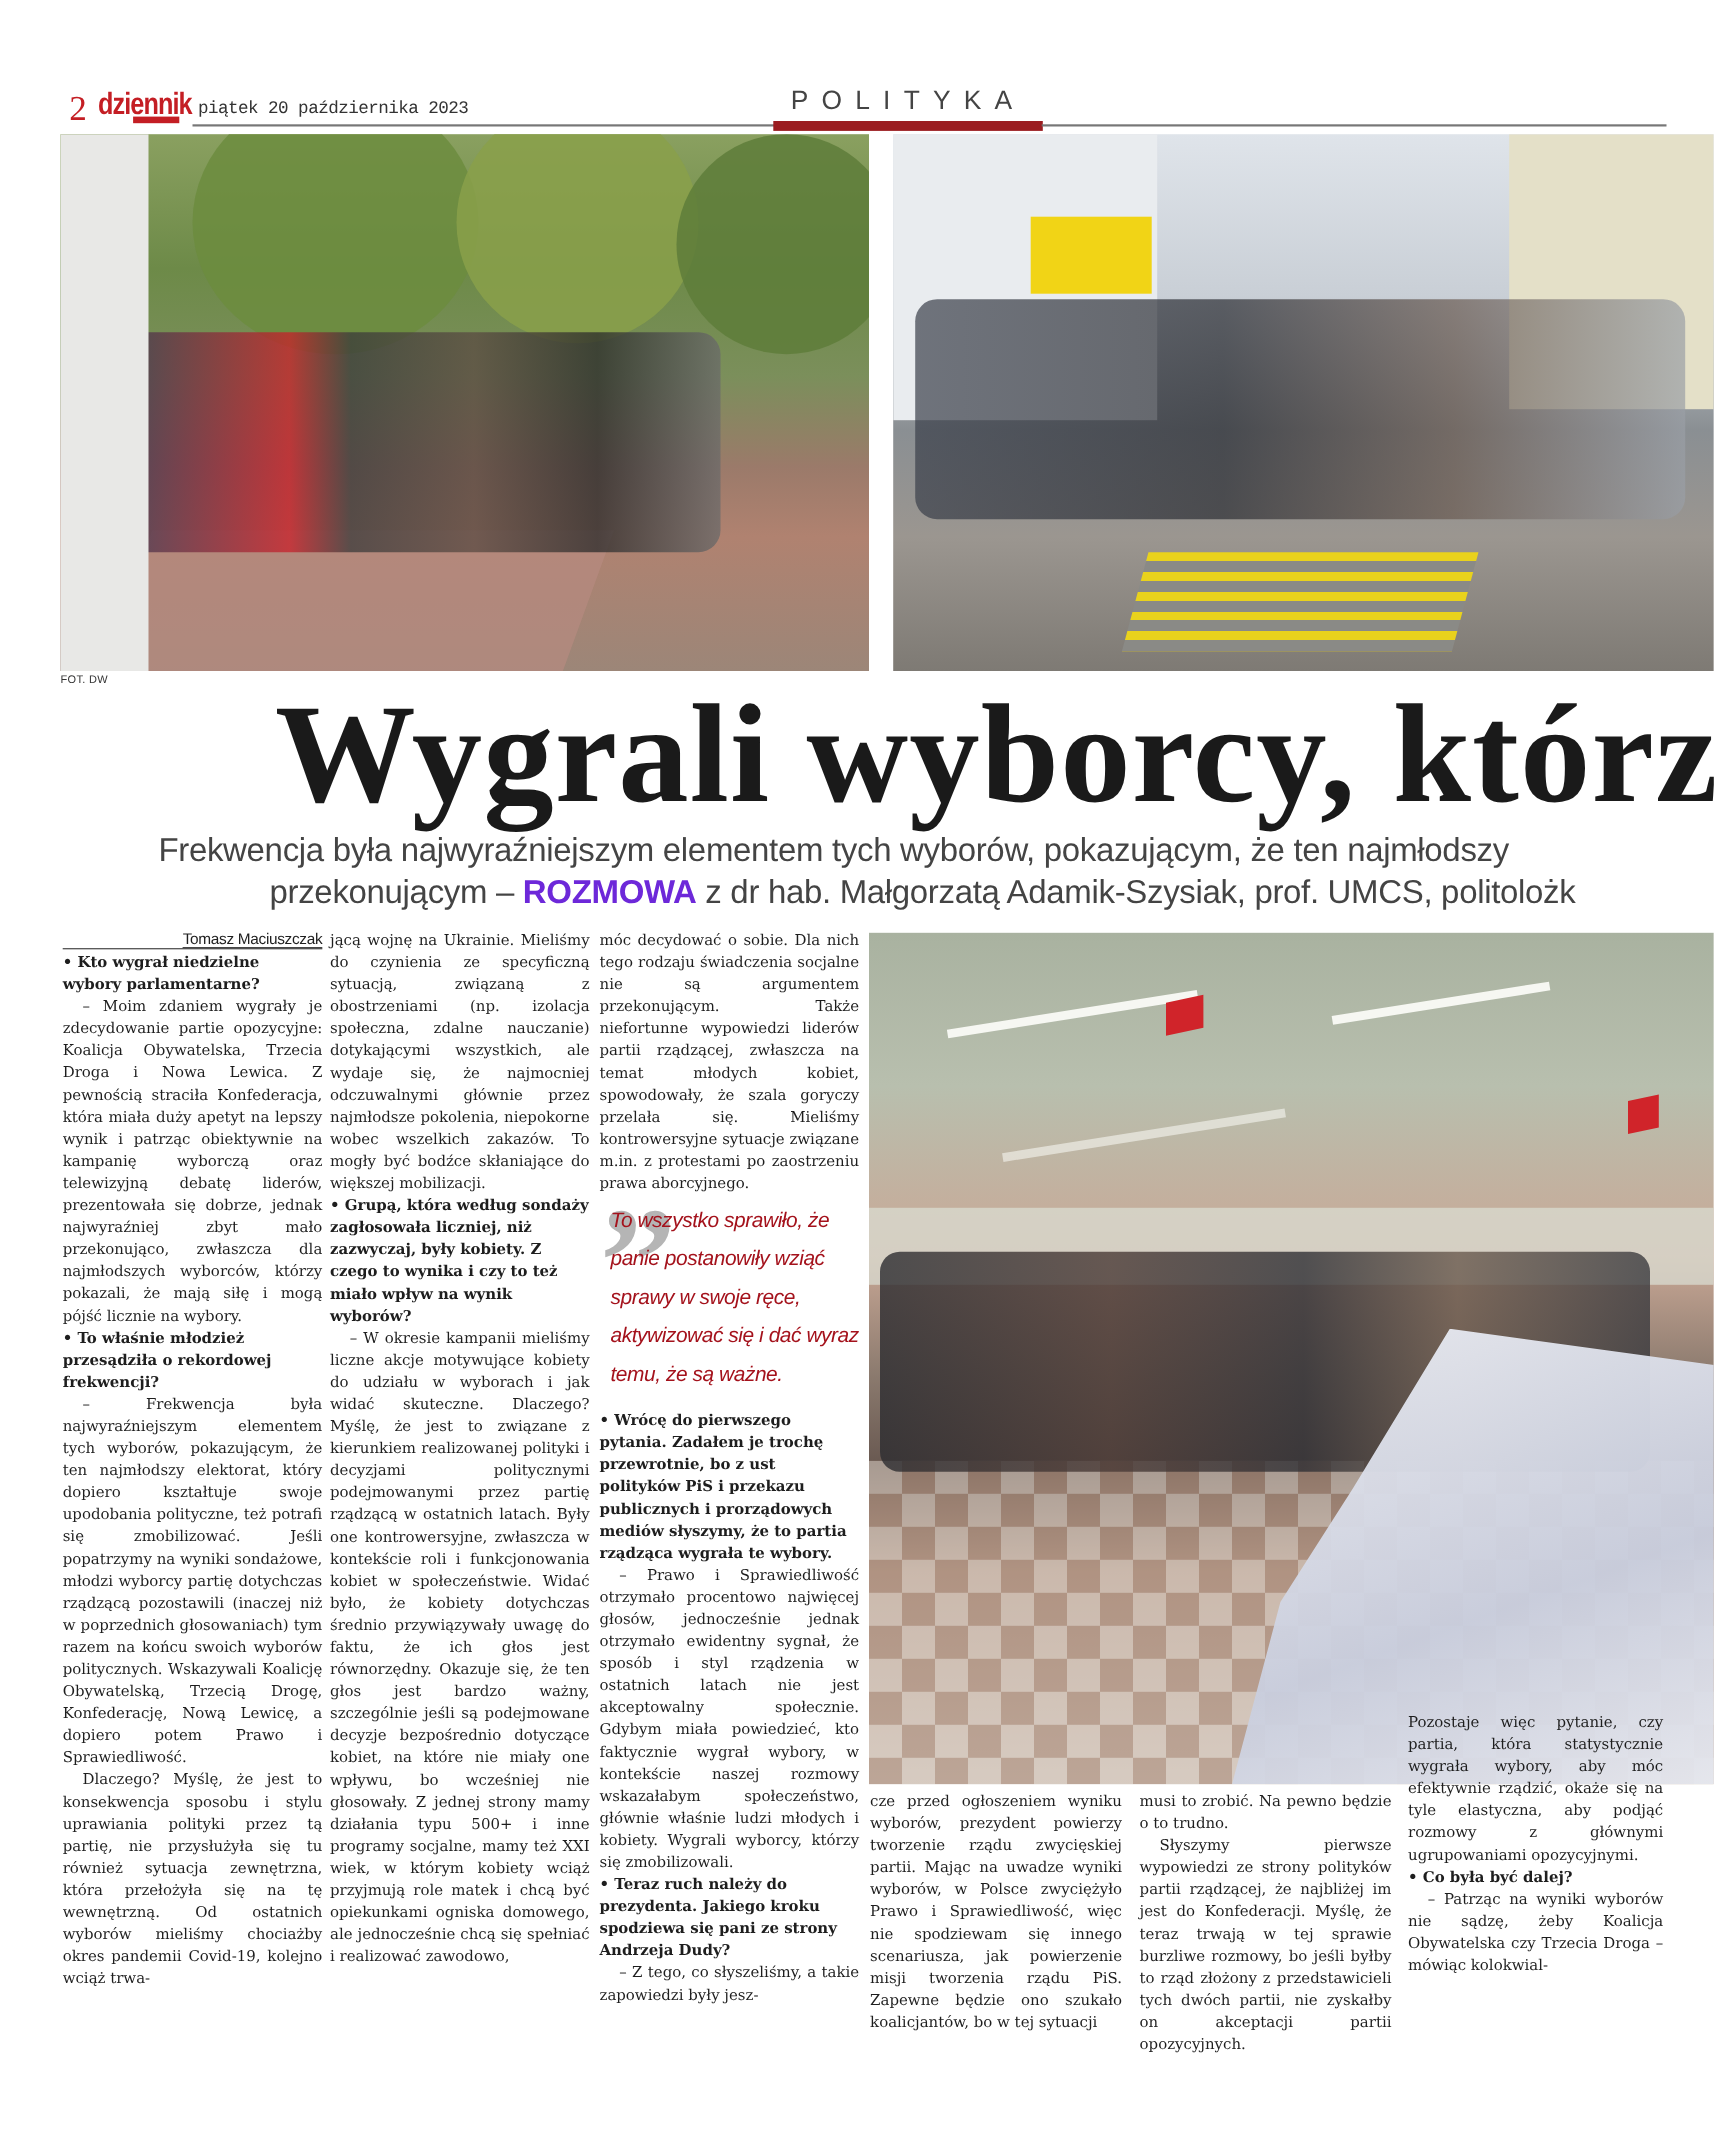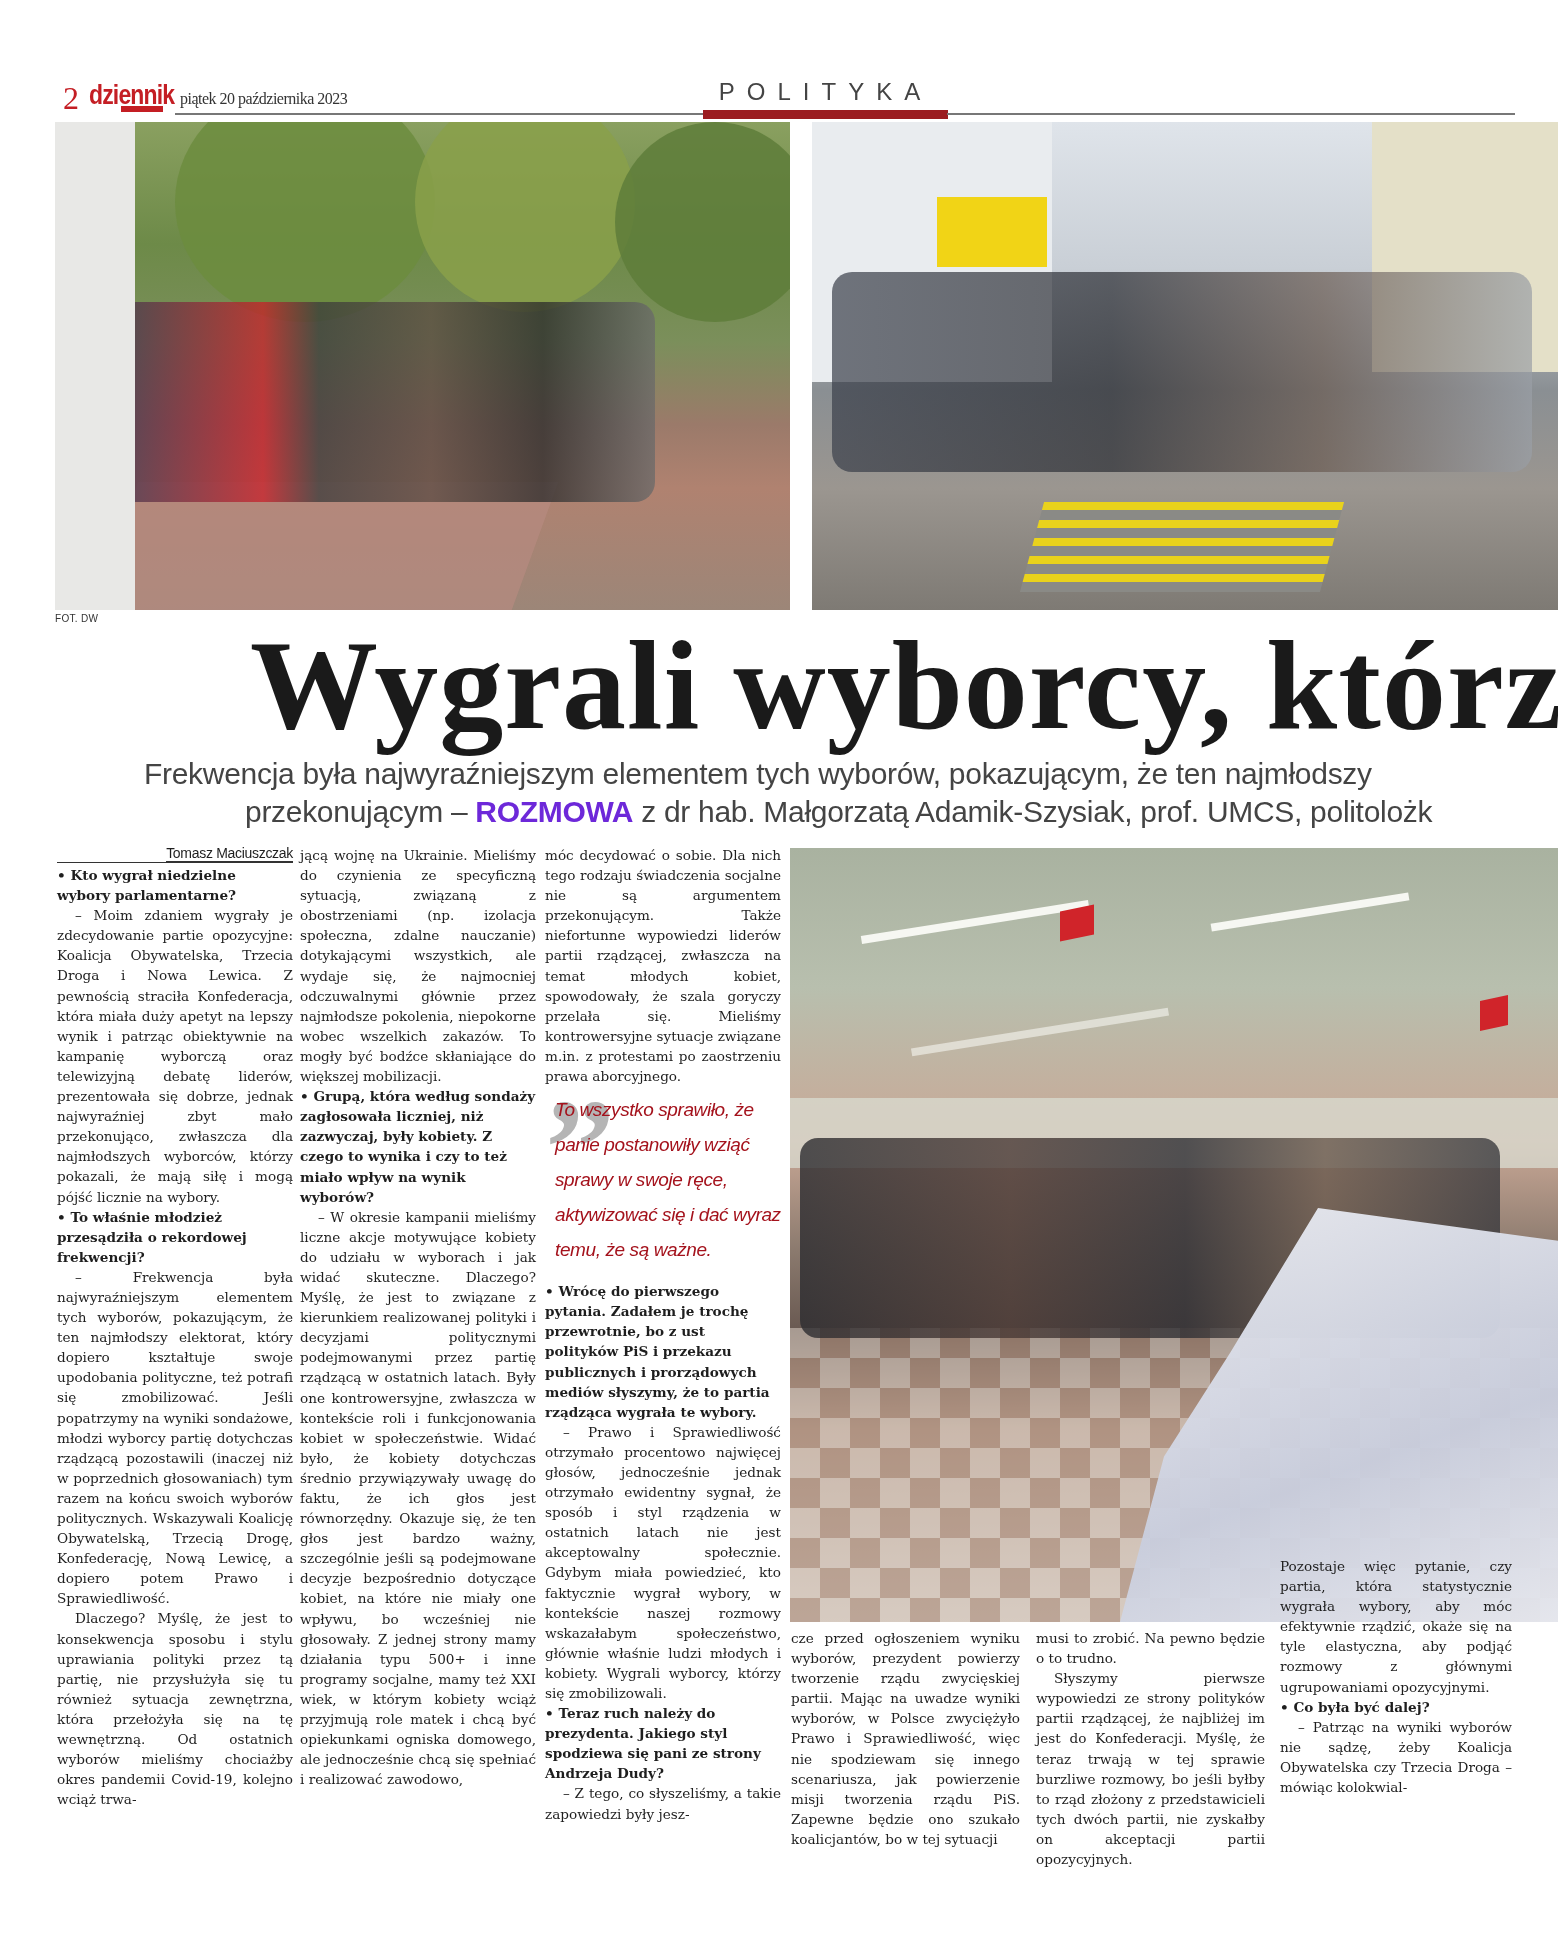--- a/index.html
+++ b/index.html
@@ -3,21 +3,21 @@
 <meta charset="utf-8">
 <style>
   * { box-sizing: border-box; margin: 0; padding: 0; }
   html, body { width: 1558px; height: 1947px; background: #ffffff; overflow: hidden; }
   body { position: relative; font-family: "DejaVu Serif", serif; color: #1a1a1a; }
 
   .header { position: absolute; left: 55px; top: 78px; width: 1460px; height: 40px; }
   .page-num { position: absolute; left: 8px; top: 4px; font-family: "Liberation Serif", serif; font-size: 32px; color: #c41e24; line-height: 32px; }
   .logo { position: absolute; left: 34px; top: 2px; font-family: "Liberation Sans", sans-serif; font-weight: 700; font-size: 28px; color: #c41e24; letter-spacing: -1px; line-height: 30px; transform: scaleX(0.82); transform-origin: left; }
   .logo-sub { position: absolute; left: 66px; top: 28px; width: 42px; height: 6px; background: #c41e24; }
-  .date { position: absolute; left: 125px; top: 12px; font-family: Liberation Serif, serif; font-size: 16px; color: #333; letter-spacing: -0.5px; }
+  .date { position: absolute; left: 125px; top: 12px; font-family: Liberation Mono, monospace; font-size: 16px; color: #333; letter-spacing: -0.5px; }
   .rule-left { position: absolute; left: 120px; top: 35px; width: 582px; height: 2px; background: #777; }
   .rule-right { position: absolute; left: 892px; top: 35px; width: 568px; height: 2px; background: #777; }
   .section { position: absolute; left: 648px; top: 0; width: 245px; text-align: center; font-family: "Liberation Sans", sans-serif; font-size: 24px; letter-spacing: 12px; color: #444; font-weight: 400; }
   .section-bar { position: absolute; left: 648px; top: 32px; width: 245px; height: 9px; background: #9b1c20; }
 
   .photo { position: absolute; overflow: hidden; }
   .photo-1 { left: 55px; top: 122px; width: 735px; height: 488px;
     background: linear-gradient(180deg, #8aa060 0%, #6d8a48 25%, #7b8f5b 45%, #9b7a6a 62%, #b08270 75%, #9c8678 100%); }
   .photo-2 { left: 812px; top: 122px; width: 746px; height: 488px;
     background: linear-gradient(180deg, #dfe4ea 0%, #c9cfd6 30%, #8a8f93 55%, #9b9690 75%, #7e7a74 100%); }
@@ -118,21 +118,21 @@
 </div>
 
 <div class="col col-3">
   <p class="noindent">móc decydować o sobie. Dla nich tego rodzaju świadczenia socjalne nie są argumentem przekonującym. Także niefortunne wypowiedzi liderów partii rządzącej, zwłaszcza na temat młodych kobiet, spowodowały, że szala goryczy przelała się. Mieliśmy kontrowersyjne sytuacje związane m.in. z protestami po zaostrzeniu prawa aborcyjnego.</p>
   <div class="pullquote">
     <span class="pq-mark">”</span>
     <div class="pq-text">To wszystko sprawiło, że panie postanowiły wziąć sprawy w swoje ręce, aktywizować się i dać wyraz temu, że są ważne.</div>
   </div>
   <p class="q">• Wrócę do pierwszego pytania. Zadałem je trochę przewrotnie, bo z ust polityków PiS i przekazu publicznych i prorządowych mediów słyszymy, że to partia rządząca wygrała te wybory.</p>
   <p>– Prawo i Sprawiedliwość otrzymało procentowo najwięcej głosów, jednocześnie jednak otrzymało ewidentny sygnał, że sposób i styl rządzenia w ostatnich latach nie jest akceptowalny społecznie. Gdybym miała powiedzieć, kto faktycznie wygrał wybory, w kontekście naszej rozmowy wskazałabym społeczeństwo, głównie właśnie ludzi młodych i kobiety. Wygrali wyborcy, którzy się zmobilizowali.</p>
-  <p class="q">• Teraz ruch należy do prezydenta. Jakiego styl spodziewa się pani ze strony Andrzeja Dudy?</p>
+  <p class="q">• Teraz ruch należy do prezydenta. Jakiego kroku spodziewa się pani ze strony Andrzeja Dudy?</p>
   <p>– Z tego, co słyszeliśmy, a takie zapowiedzi były jesz-</p>
 </div>
 
 <div class="photo photo-3" aria-label="ballot-box-with-voters-inside-polling-station">
   <div class="p3-light" style="left:70px;top:70px;width:230px;"></div>
   <div class="p3-light" style="left:420px;top:60px;width:200px;"></div>
   <div class="p3-light" style="left:120px;top:180px;width:260px;opacity:0.6;"></div>
   <div class="p3-flag" style="left:270px;top:60px;"></div>
   <div class="p3-flag" style="left:690px;top:150px;width:28px;"></div>
   <div class="p3-wall"></div>

